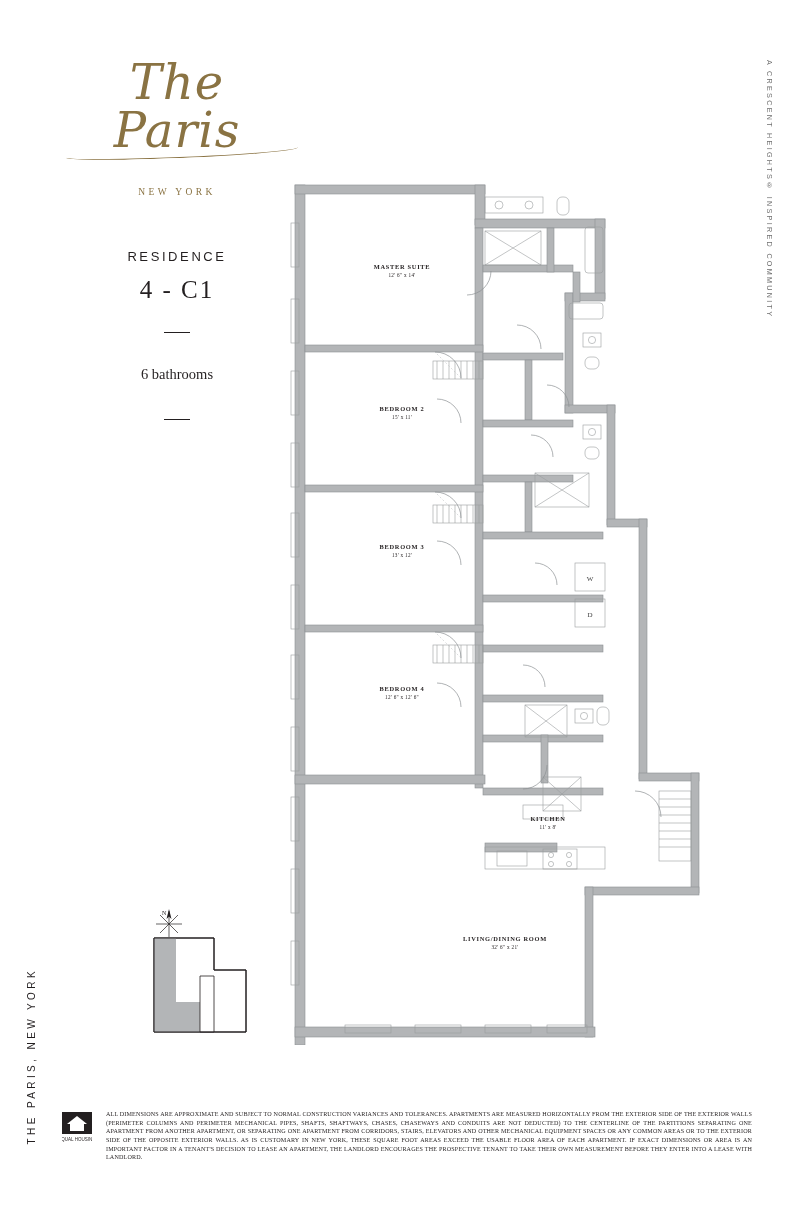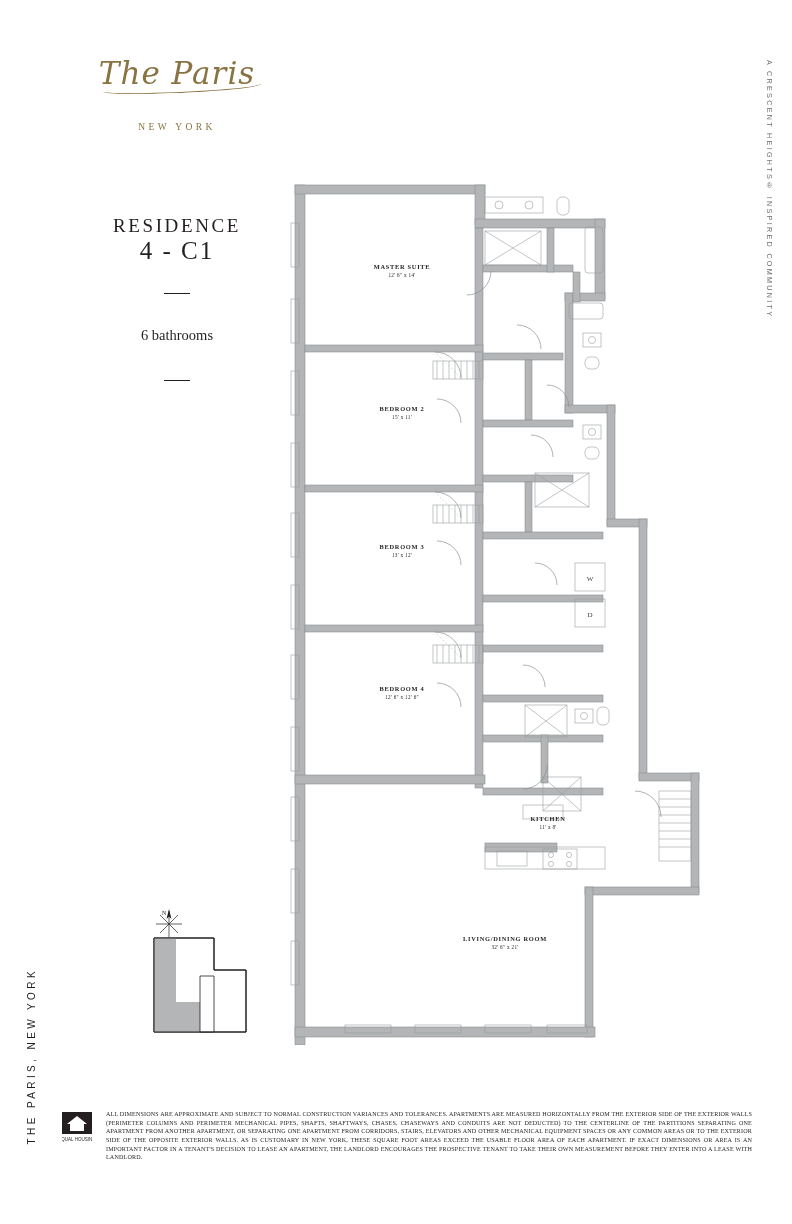--- a/index.html
+++ b/index.html
@@ -20,21 +20,21 @@
   .logo-block {
     position: absolute;
     left: 62px;
     top: 58px;
     width: 230px;
     text-align: center;
   }
   .logo-script {
     font-family: "DejaVu Serif", serif;
     font-style: italic;
-    font-size: 31px;
+    font-size: 48px;
     color: #8a7343;
     letter-spacing: 1px;
     line-height: 1;
     position: relative;
     display: inline-block;
   }
   .logo-script .flourish {
     position: absolute;
     left: 4px;
     right: -6px;
@@ -55,25 +55,27 @@
   
   .residence-block {
     position: absolute;
     left: 62px;
     top: 215px;
     width: 230px;
     text-align: center;
     color: #231f20;
   }
   .residence-label {
-    font-size: 19px;
+    font-size: 13px;
     letter-spacing: 2.6px;
-    font-family: Liberation Serif, serif;
+    font-family: Liberation Sans, sans-serif;
+    margin-top: 34px;
   }
   .residence-number {
+    margin-top: 12px;
     font-size: 25px;
     letter-spacing: 2px;
     font-family: "Liberation Serif", serif;
   }
   .rule {
     width: 26px;
     height: 1px;
     background: #231f20;
     margin: 28px auto 26px auto;
   }

